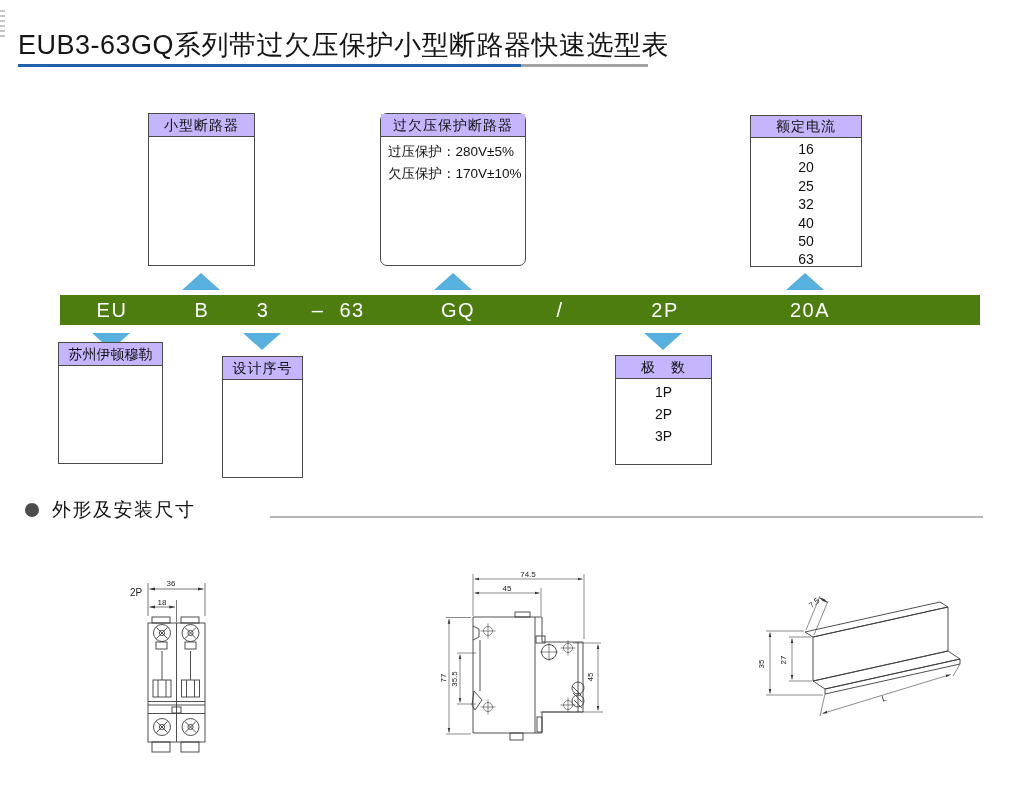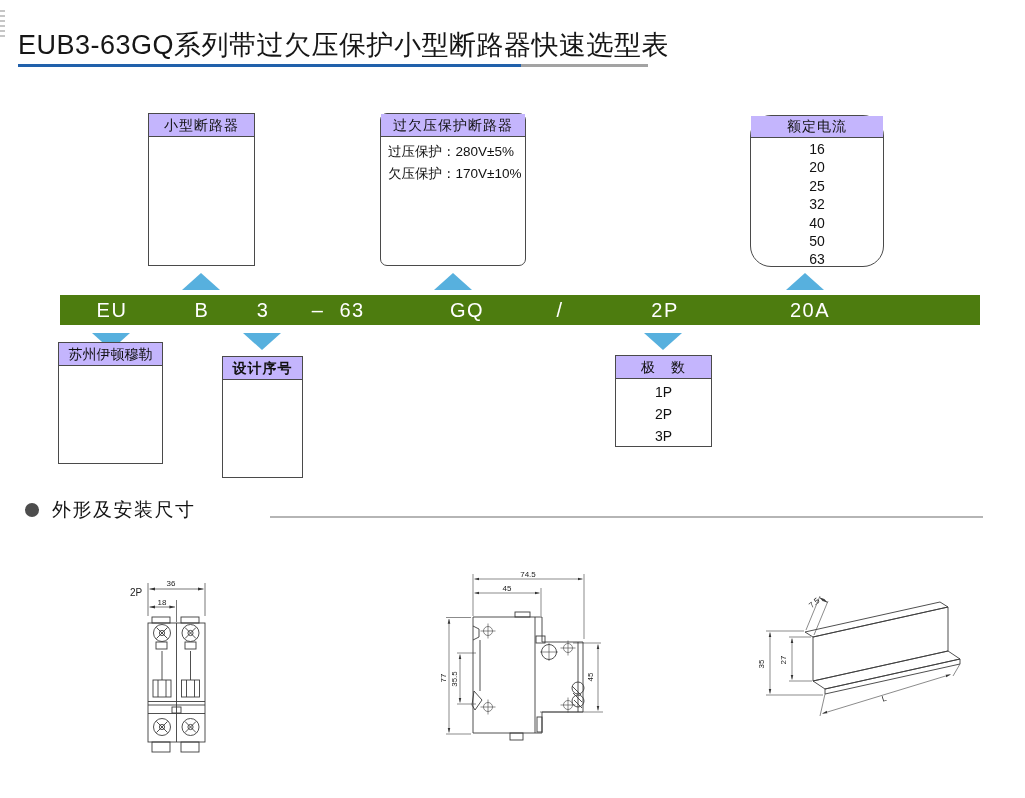--- a/index.html
+++ b/index.html
@@ -18,24 +18,24 @@
 
   
   .box{position:absolute;background:#fff;border:1.4px solid #4a4a4a;box-sizing:border-box;}
   .box-hd{height:22px;line-height:22px;text-align:center;background:#c4b5fd;
         border-bottom:1.4px solid #4a4a4a;font-size:14px;color:#111;letter-spacing:1px;}
   .box-bd{font-size:13.5px;color:#111;}
   .bd-left{padding:4px 0 0 7px;line-height:22px;}
   .bd-center{text-align:center;line-height:21.5px;padding-top:1px;font-size:14px;}
   .boxA{left:148px;top:113px;width:107px;height:153px;}
   .boxB{left:380px;top:113px;width:146px;height:153px;border-radius:7px;}
-  .boxC{left:750px;top:115px;width:134px;height:152px;border-radius:21px;}
+  .boxC{left:750px;top:115px;width:112px;height:152px;}
   .boxD{left:58px; top:342px;width:105px;height:122px;}
-  .boxE{left:222px;top:356px;width:81px; height:122px;font-weight:bold;}
-  .boxF{left:615px;top:355px;width:97px; height:92px;}
+  .boxE{left:222px;top:356px;width:81px; height:122px;}
+  .boxF{left:615px;top:355px;width:97px; height:110px;}
 
   
   .tri{position:absolute;width:0;height:0;border-left:19px solid transparent;border-right:19px solid transparent;}
   .tri-up{border-bottom:17px solid #57b0de;}
   .tri-down{border-top:17px solid #57b0de;}
 
   
   .bar{position:absolute;left:60px;top:295px;width:920px;height:30px;background:#4d7c0f;}
   .bar span{position:absolute;top:0;line-height:30px;color:#ffffff;font-size:20px;
         letter-spacing:1.5px;transform:translateX(-50%);white-space:nowrap;}
@@ -90,21 +90,21 @@
   <div class="tri tri-up" style="left:182px;top:273px"></div>
   <div class="tri tri-up" style="left:434px;top:273px"></div>
   <div class="tri tri-up" style="left:786px;top:273px"></div>
 
   <div class="bar">
     <span style="left:52px">EU</span>
     <span style="left:142px">B</span>
     <span style="left:203px">3</span>
     <span style="left:258px">–</span>
     <span style="left:292px">63</span>
-    <span style="left:407px">GQ</span>
+    <span style="left:398px">GQ</span>
     <span style="left:500px">/</span>
     <span style="left:605px">2P</span>
     <span style="left:750px">20A</span>
   </div>
 
   <div class="tri tri-down" style="left:92px;top:333px"></div>
   <div class="tri tri-down" style="left:243px;top:333px"></div>
   <div class="tri tri-down" style="left:644px;top:333px"></div>
 
   <div class="box boxD">

